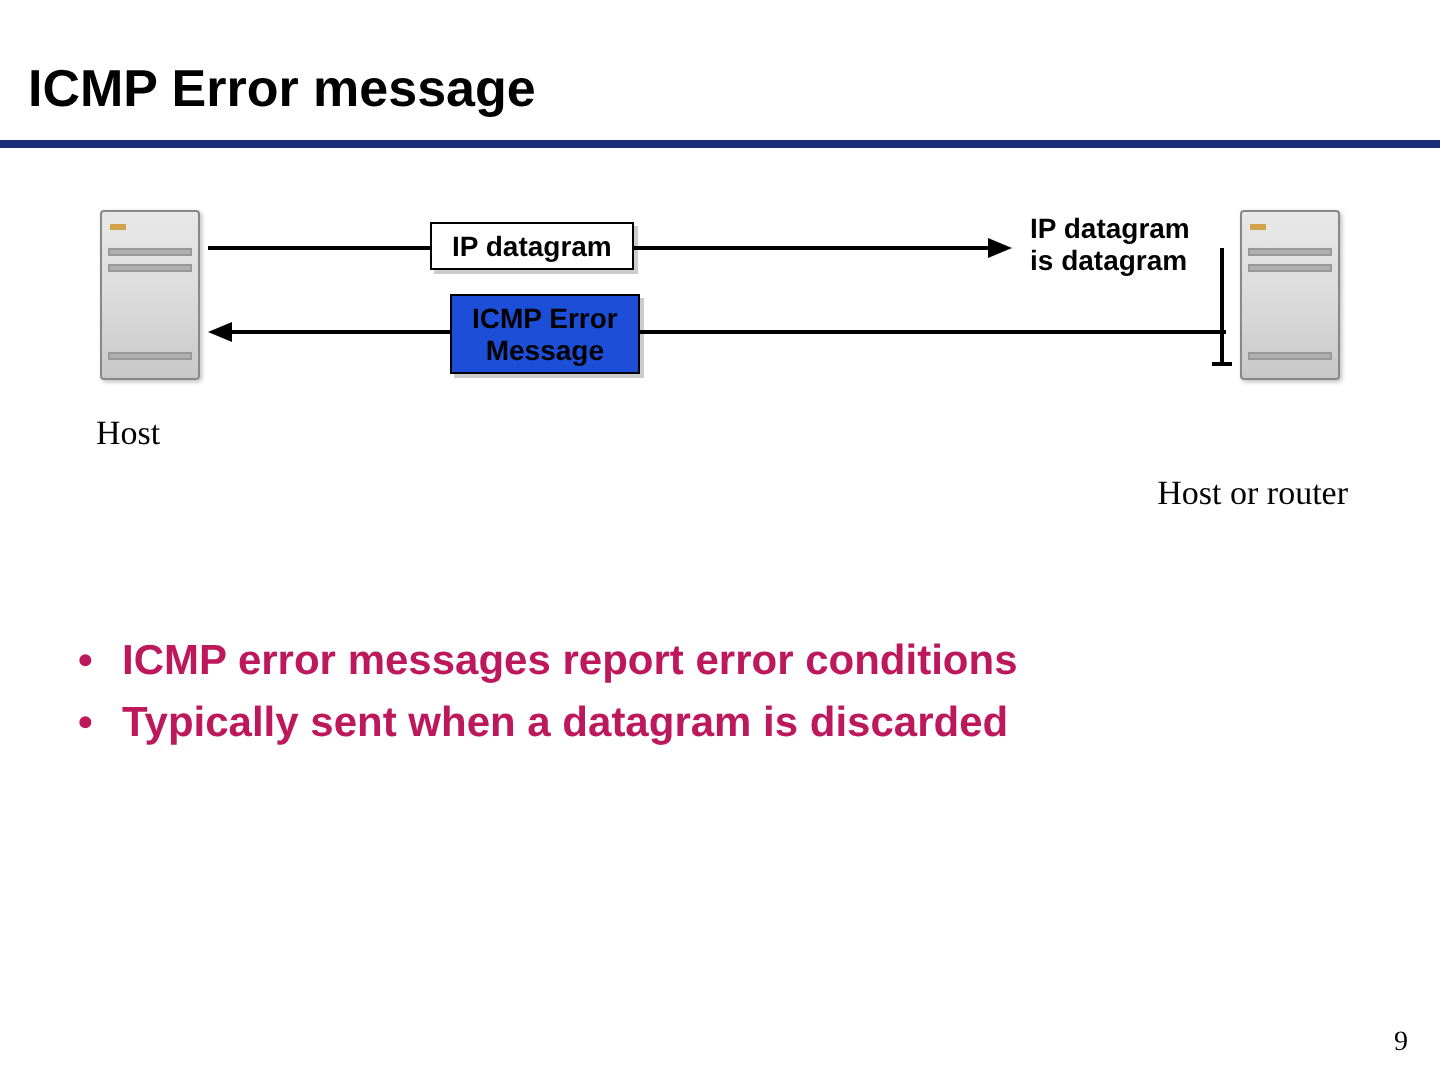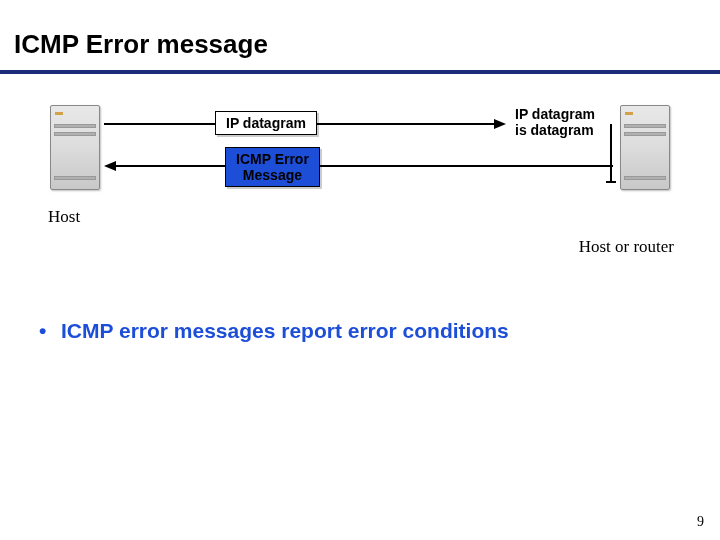--- a/index.html
+++ b/index.html
@@ -109,21 +109,21 @@
   .bullets {
     position: absolute;
     left: 25px;
     top: 315px;
     width: 660px;
   }
   .bullets ul { list-style: none; }
   .bullets li {
     font-size: 21px;
     font-weight: bold;
-    color: #1d4ed8;
+    color: #be185d;
     padding: 2px 0 2px 36px;
     position: relative;
     line-height: 1.3;
   }
   .bullets li::before {
     content: "•";
     position: absolute;
     left: 14px;
     top: 2px;
     font-size: 21px;
@@ -186,16 +186,17 @@
   <div class="box-label box-pink" style="left:175px; top:52px;">
     <div>ICMP Error</div>
     <div>Message</div>
   </div>
 
 </div>
 
 <div class="bullets">
   <ul>
     <li>ICMP error messages report error conditions</li>
+    <li>Typically sent when a datagram is discarded</li>
   </ul>
 </div>
 
 <div class="pagenum">9</div>
 
 </body></html>

